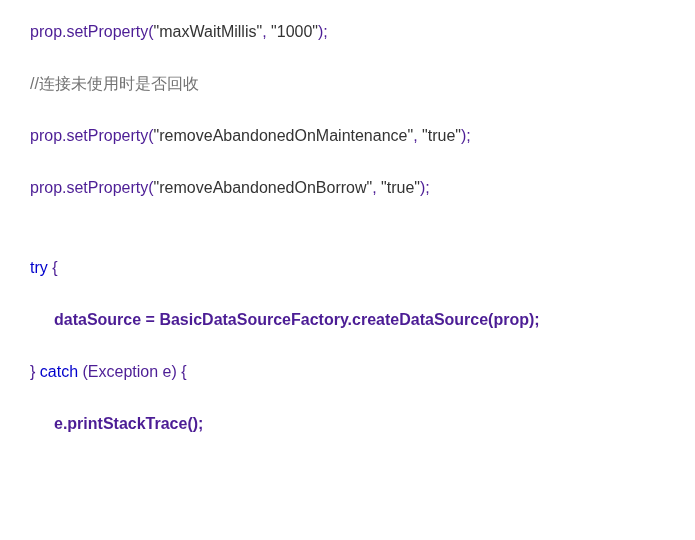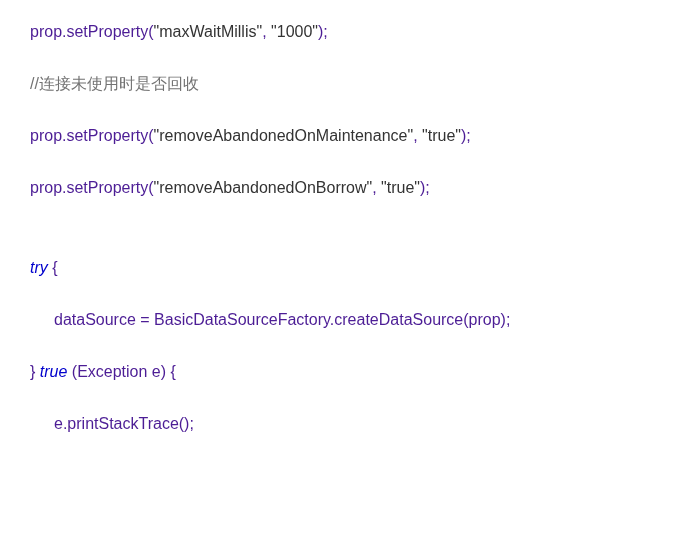--- a/index.html
+++ b/index.html
@@ -21,30 +21,30 @@
       white-space: pre;
     }
     .code-line:last-child {
       margin-bottom: 0;
     }
     .blank-line {
       height: 28px;
     }
     .indent {
       padding-left: 24px;
+      font-weight: bold;
     }
     .comment {
       color: #737373;
     }
     .string {
       color: #333333;
     }
     .keyword {
       color: #0000cc;
-      font-style: italic;
     }
     .plain {
       color: #4c1d95;
     }
   </style>
 </head>
 <body>
 
 <div class="code-line"><span class="plain">prop.setProperty(</span><span class="string">"maxWaitMillis"</span><span class="plain">, </span><span class="string">"1000"</span><span class="plain">);</span></div>
 
@@ -53,15 +53,15 @@
 <div class="code-line"><span class="plain">prop.setProperty(</span><span class="string">"removeAbandonedOnMaintenance"</span><span class="plain">, </span><span class="string">"true"</span><span class="plain">);</span></div>
 
 <div class="code-line"><span class="plain">prop.setProperty(</span><span class="string">"removeAbandonedOnBorrow"</span><span class="plain">, </span><span class="string">"true"</span><span class="plain">);</span></div>
 
 <div class="blank-line"></div>
 
 <div class="code-line"><span class="keyword">try</span><span class="plain"> {</span></div>
 
 <div class="code-line indent"><span class="plain">dataSource = BasicDataSourceFactory.createDataSource(prop);</span></div>
 
-<div class="code-line"><span class="plain">} </span><span class="keyword">true</span><span class="plain"> (Exception e) {</span></div>
+<div class="code-line"><span class="plain">} </span><span class="keyword">catch</span><span class="plain"> (Exception e) {</span></div>
 
 <div class="code-line indent"><span class="plain">e.printStackTrace();</span></div>
 
 </body></html>

